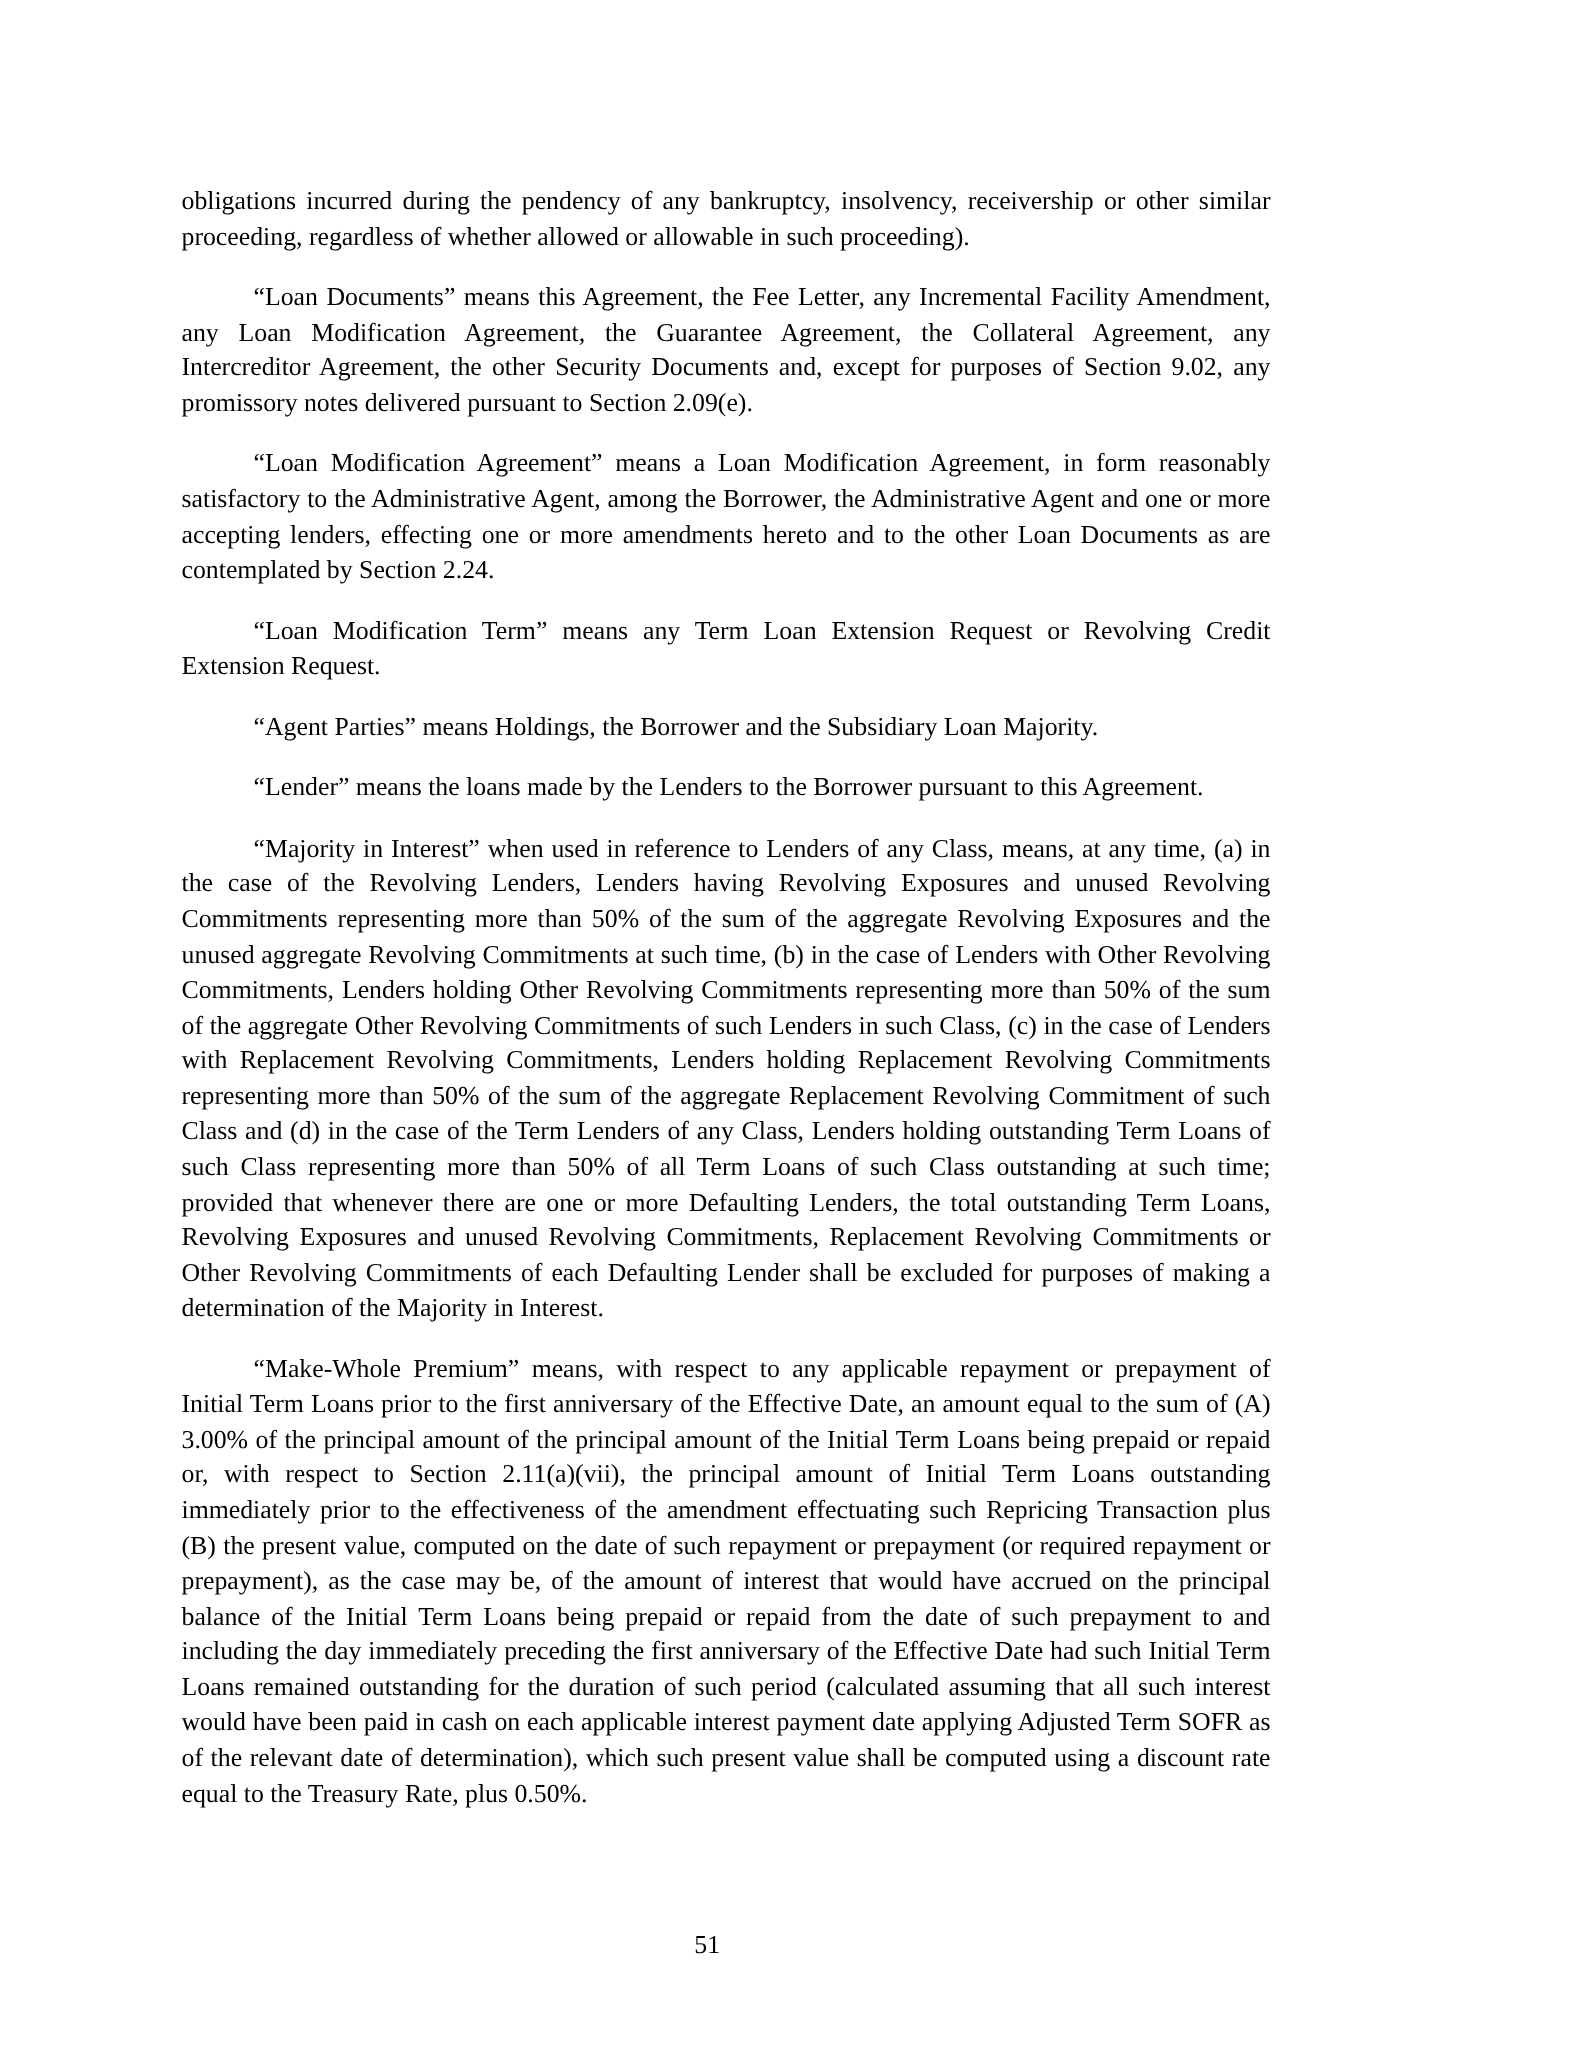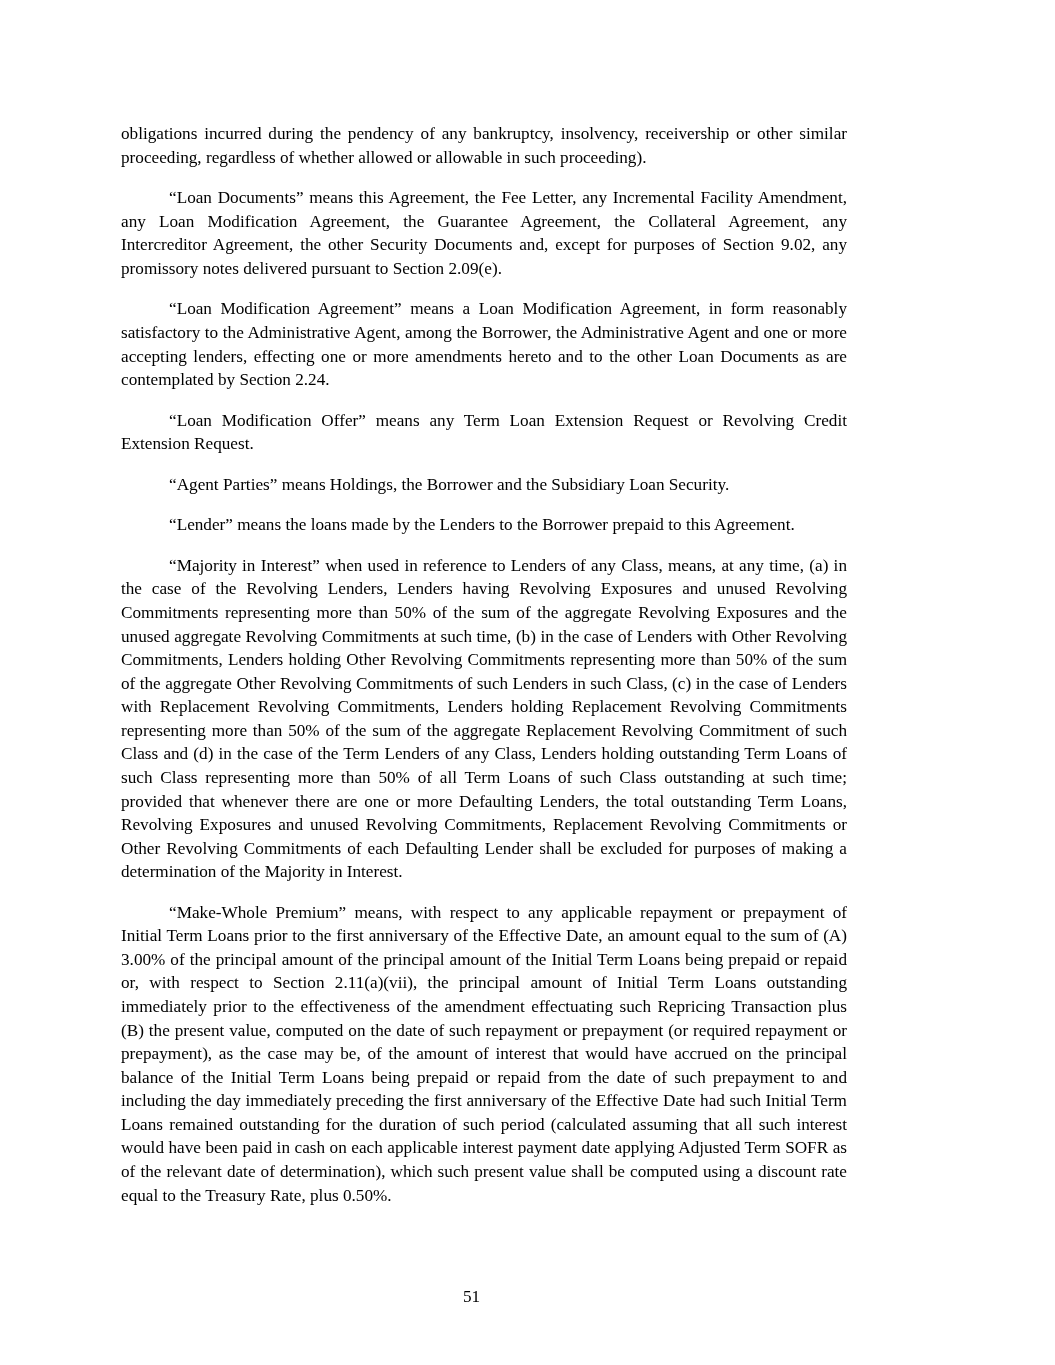--- a/index.html
+++ b/index.html
@@ -45,20 +45,20 @@
   }
 </style>
 </head>
 <body>
 
 <div class="page">
   <div class="body-text" id="content">
       <p class="para"><span>obligations incurred during the pendency of any bankruptcy, insolvency, receivership or other similar proceeding, regardless of whether allowed or allowable in such proceeding).</span></p>
       <p class="para indent"><span>“</span><span class="u">Loan Documents</span><span>” means this Agreement, the Fee Letter, any Incremental Facility Amendment, any Loan Modification Agreement, the Guarantee Agreement, the Collateral Agreement, any Intercreditor Agreement, the other Security Documents and, except for purposes of </span><span class="u">Section 9.02</span><span>, any promissory notes delivered pursuant to </span><span class="u">Section 2.09(e)</span><span>.</span></p>
       <p class="para indent"><span>“</span><span class="u">Loan Modification Agreement</span><span>” means a Loan Modification Agreement, in form reasonably satisfactory to the Administrative Agent, among the Borrower, the Administrative Agent and one or more accepting lenders, effecting one or more amendments hereto and to the other Loan Documents as are contemplated by </span><span class="u">Section 2.24</span><span>.</span></p>
-      <p class="para indent"><span>“</span><span class="u">Loan Modification Offer</span><span>” means any Term Loan Extension Request or Revolving Credit Extension Request.</span></p>
-      <p class="para indent"><span>“</span><span class="u">Agent Parties</span><span>” means Holdings, the Borrower and the Subsidiary Loan Security.</span></p>
-      <p class="para indent"><span>“</span><span class="u">Lender</span><span>” means the loans made by the Lenders to the Borrower prepaid to this Agreement.</span></p>
+      <p class="para indent"><span>“</span><span class="u">Loan Modification Term</span><span>” means any Term Loan Extension Request or Revolving Credit Extension Request.</span></p>
+      <p class="para indent"><span>“</span><span class="u">Agent Parties</span><span>” means Holdings, the Borrower and the Subsidiary Loan Majority.</span></p>
+      <p class="para indent"><span>“</span><span class="u">Lender</span><span>” means the loans made by the Lenders to the Borrower pursuant to this Agreement.</span></p>
       <p class="para indent"><span>“</span><span class="u">Majority in Interest</span><span>” when used in reference to Lenders of any Class, means, at any time, (a) in the case of the Revolving Lenders, Lenders having Revolving Exposures and unused Revolving Commitments representing more than 50% of the sum of the aggregate Revolving Exposures and the unused aggregate Revolving Commitments at such time, (b) in the case of Lenders with Other Revolving Commitments, Lenders holding Other Revolving Commitments representing more than 50% of the sum of the aggregate Other Revolving Commitments of such Lenders in such Class, (c) in the case of Lenders with Replacement Revolving Commitments, Lenders holding Replacement Revolving Commitments representing more than 50% of the sum of the aggregate Replacement Revolving Commitment of such Class and (d) in the case of the Term Lenders of any Class, Lenders holding outstanding Term Loans of such Class representing more than 50% of all Term Loans of such Class outstanding at such time; </span><span class="u">provided</span><span> that whenever there are one or more Defaulting Lenders, the total outstanding Term Loans, Revolving Exposures and unused Revolving Commitments, Replacement Revolving Commitments or Other Revolving Commitments of each Defaulting Lender shall be excluded for purposes of making a determination of the Majority in Interest.</span></p>
       <p class="para indent"><span>“</span><span class="u">Make-Whole Premium</span><span>” means, with respect to any applicable repayment or prepayment of Initial Term Loans prior to the first anniversary of the Effective Date, an amount equal to the sum of (A) 3.00% of the principal amount of the principal amount of the Initial Term Loans being prepaid or repaid or, with respect to </span><span class="u">Section 2.11(a)(vii)</span><span>, the principal amount of Initial Term Loans outstanding immediately prior to the effectiveness of the amendment effectuating such Repricing Transaction plus (B) the present value, computed on the date of such repayment or prepayment (or required repayment or prepayment), as the case may be, of the amount of interest that would have accrued on the principal balance of the Initial Term Loans being prepaid or repaid from the date of such prepayment to and including the day immediately preceding the first anniversary of the Effective Date had such Initial Term Loans remained outstanding for the duration of such period (calculated assuming that all such interest would have been paid in cash on each applicable interest payment date applying Adjusted Term SOFR as of the relevant date of determination), which such present value shall be computed using a discount rate equal to the Treasury Rate, plus 0.50%.</span></p>
     </div>
   <div class="page-number">51</div>
 </div>
 
 </body></html>

